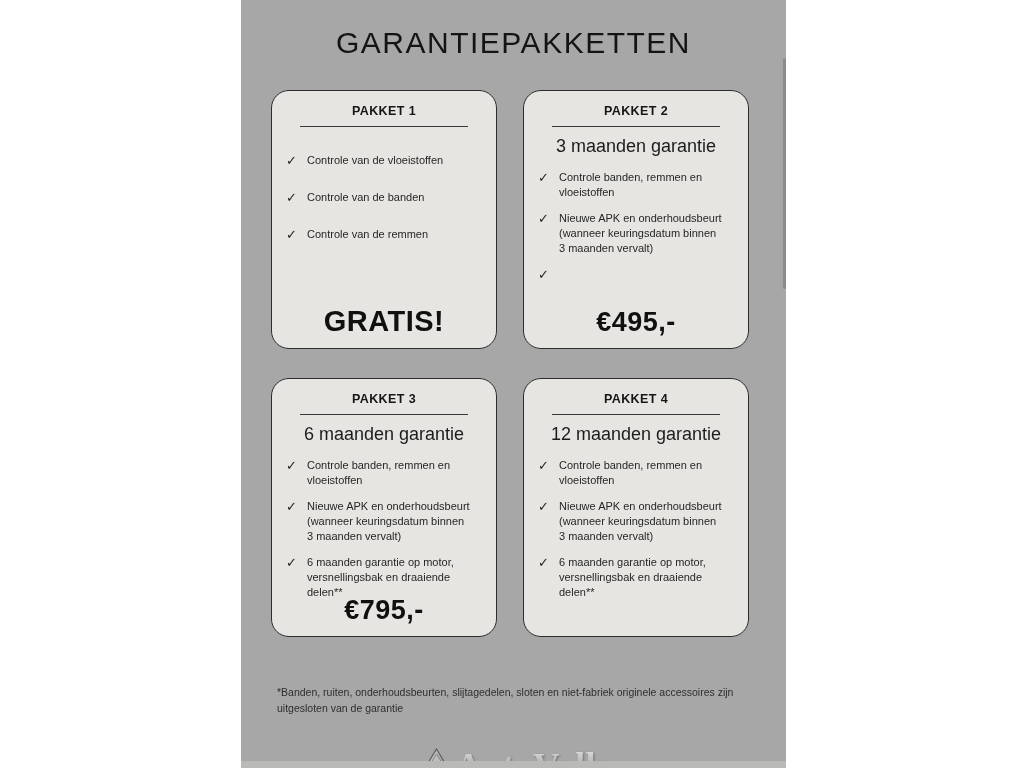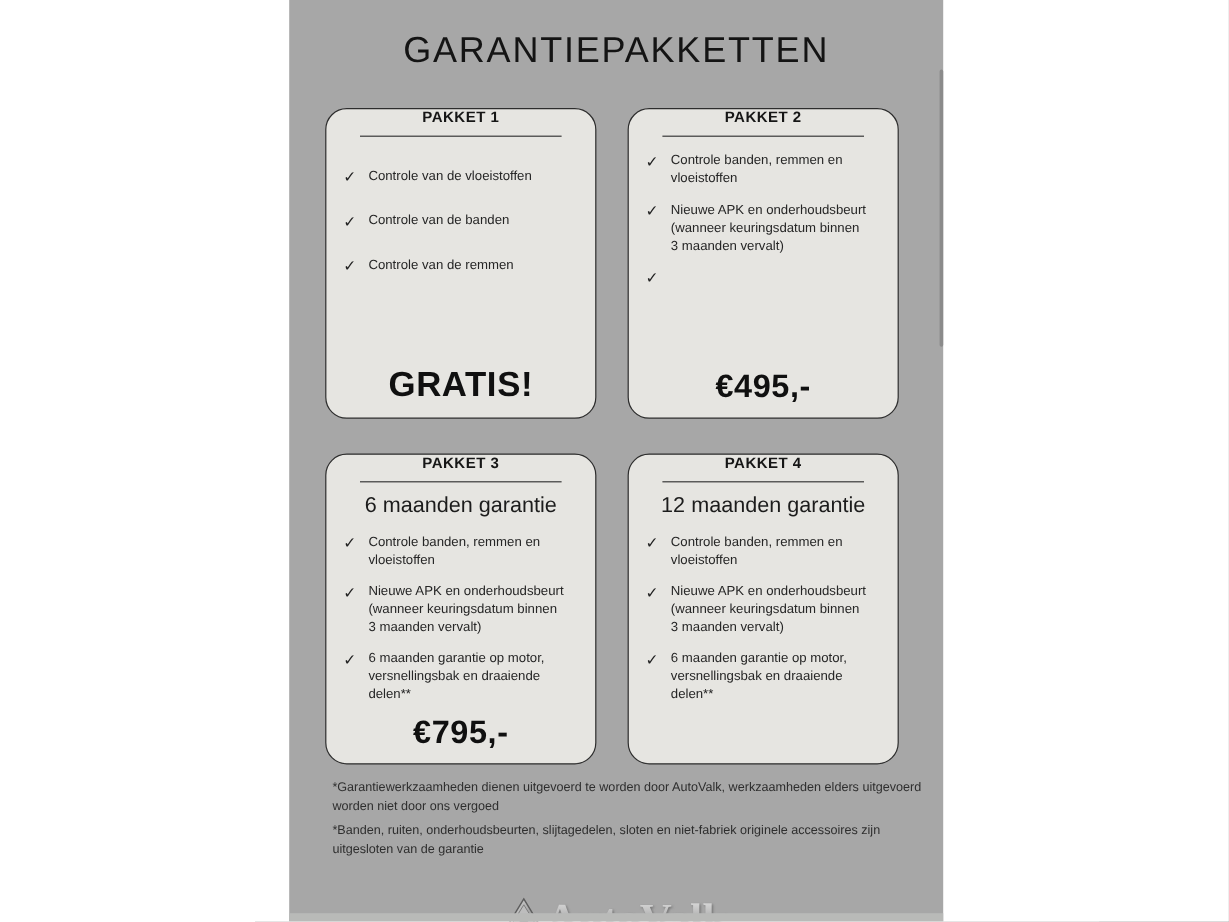--- a/index.html
+++ b/index.html
@@ -13,21 +13,21 @@
   .title{position:absolute;top:26px;left:0;width:100%;text-align:center;
          font-size:30px;font-weight:500;letter-spacing:1.5px;color:#141414;}
 
   .card{position:absolute;width:226px;height:259px;background:#e6e5e1;
         border:1.5px solid #2d2d2d;border-radius:18px;box-sizing:border-box;}
   .c1{left:30px;top:90px}
   .c2{left:282px;top:90px}
   .c3{left:30px;top:378px}
   .c4{left:282px;top:378px}
 
-  .card-title{text-align:center;font-weight:bold;font-size:12.5px;
+  .card-title{margin-top:13px;text-align:center;font-weight:bold;font-size:12.5px;
               letter-spacing:.4px;color:#161616;}
   .card-rule{width:75%;margin:8px auto 0 auto;border:0;border-top:1px solid #3a3a3a;height:0;}
   .card-sub{margin-top:9px;text-align:center;font-size:18px;color:#1c1c1c;}
 
   ul.items{list-style:none;margin:0;padding:0 0 0 14px;}
   .items.detail{margin-top:13px;}
   .items.simple{margin-top:26px;}
   .item{display:flex;gap:8px;margin-bottom:11px;align-items:flex-start;}
   .items.simple .item{margin-bottom:22px;}
   .check{font-size:13px;color:#1f1f1f;line-height:15px;flex:0 0 13px;}
@@ -77,20 +77,21 @@
           <span class="check">✓</span>
           <span class="item-text">Controle van de remmen</span>
         </li>
       </ul>
       <div class="price gratis">GRATIS!</div>
     </div>
 
     <div class="card c2">
       <div class="card-title">PAKKET 2</div>
       <hr class="card-rule">
+      <div class="card-sub">3 maanden garantie</div>
       <ul class="items detail">
         <li class="item">
           <span class="check">✓</span>
           <span class="item-text">Controle banden, remmen en vloeistoffen</span>
         </li>
         <li class="item">
           <span class="check">✓</span>
           <span class="item-text">Nieuwe APK en onderhoudsbeurt (wanneer keuringsdatum binnen 3 maanden vervalt)</span>
         </li>
         <li class="item">
@@ -134,21 +135,20 @@
           <span class="check">✓</span>
           <span class="item-text">Nieuwe APK en onderhoudsbeurt (wanneer keuringsdatum binnen 3 maanden vervalt)</span>
         </li>
         <li class="item">
           <span class="check">✓</span>
           <span class="item-text">6 maanden garantie op motor, versnellingsbak en draaiende delen**</span>
         </li>
       </ul>
     </div>
 
-    <div class="footnote fn1">*Garantiewerkzaamheden dienen uitgevoerd te worden door AutoValk, werkzaamheden elders uitgevoerd worden niet door ons vergoed</div>
     <div class="footnote fn2">*Banden, ruiten, onderhoudsbeurten, slijtagedelen, sloten en niet-fabriek originele accessoires zijn uitgesloten van de garantie</div>
 
     <div class="logo">
       <span>
         <svg width="31" height="50" viewBox="0 0 31 50" xmlns="http://www.w3.org/2000/svg">
           <defs>
             <linearGradient id="dg" x1="0" y1="0" x2="1" y2="1">
               <stop offset="0" stop-color="#e6e6e6"></stop>
               <stop offset="0.5" stop-color="#9d9d9d"></stop>
               <stop offset="1" stop-color="#707070"></stop>

